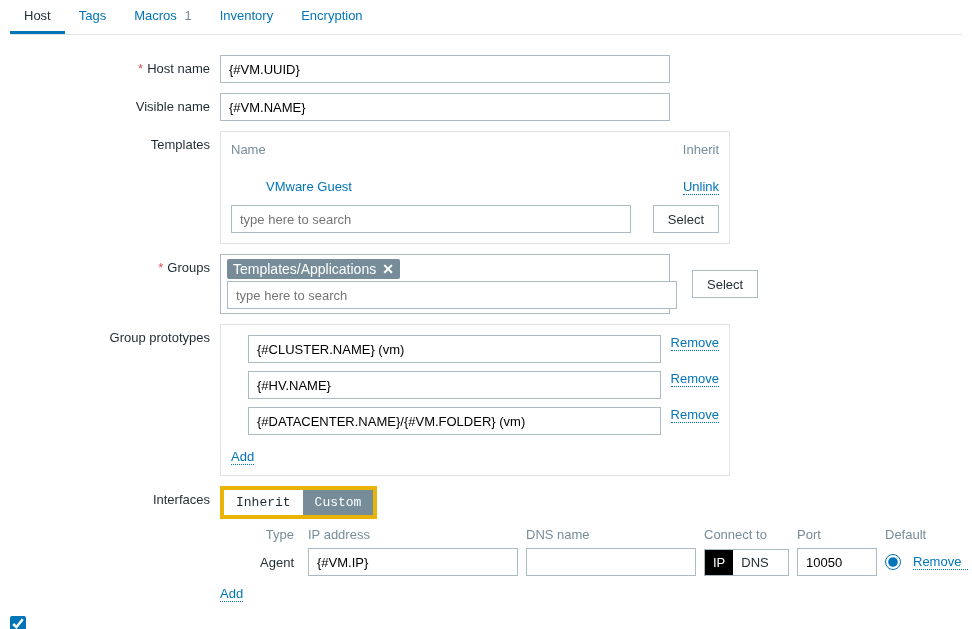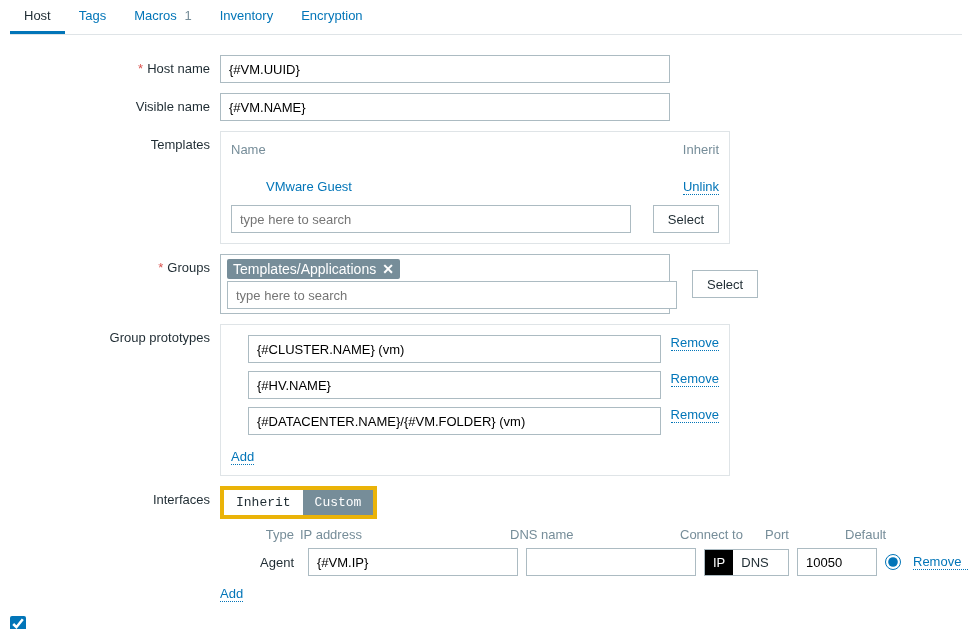--- a/index.html
+++ b/index.html
@@ -150,20 +150,21 @@
     cursor: pointer;
     background: #fff;
   }
   .toggle-item.active {
     background: #768d99;
     color: #fff;
   }
   .if-header {
     display: grid;
     grid-template-columns: 80px 210px 170px 85px 80px 75px;
+    gap: 8px;
     color: #768d99;
     margin: 8px 0 6px 0;
     width: 740px;
   }
   .if-row {
     display: grid;
     grid-template-columns: 80px 210px 170px 85px 80px 20px 55px;
     gap: 8px;
     align-items: center;
     width: 740px;

